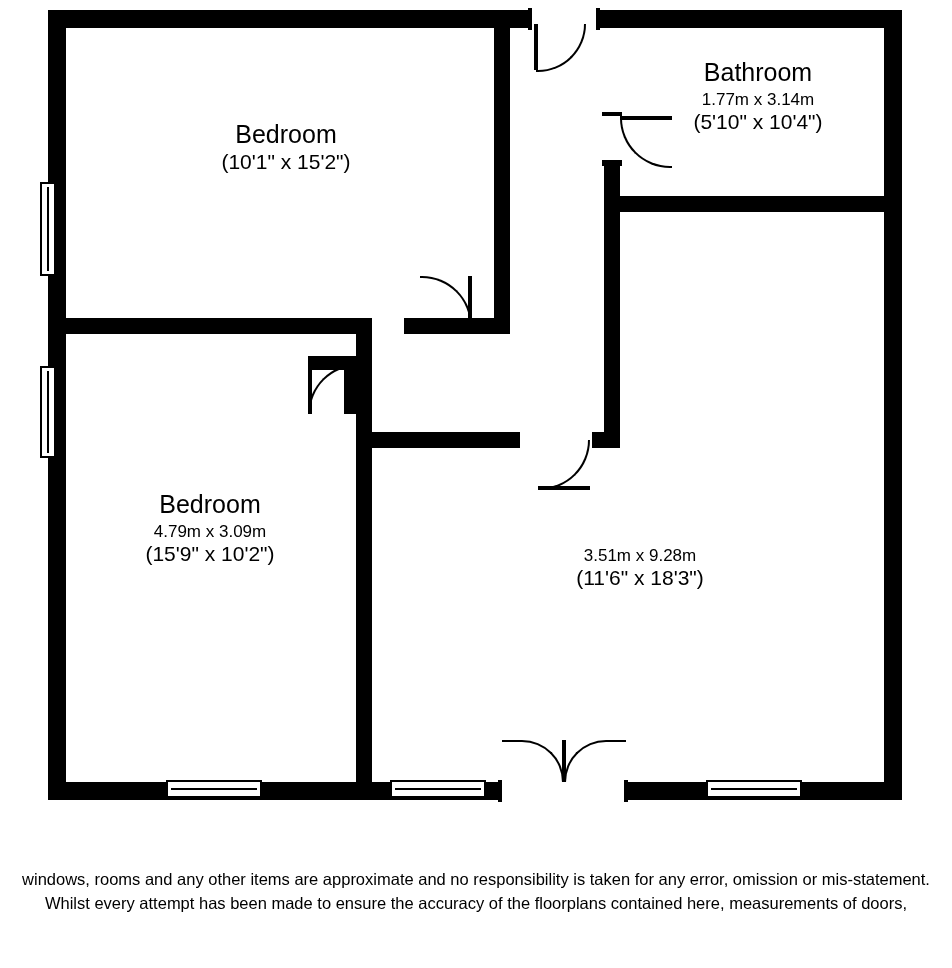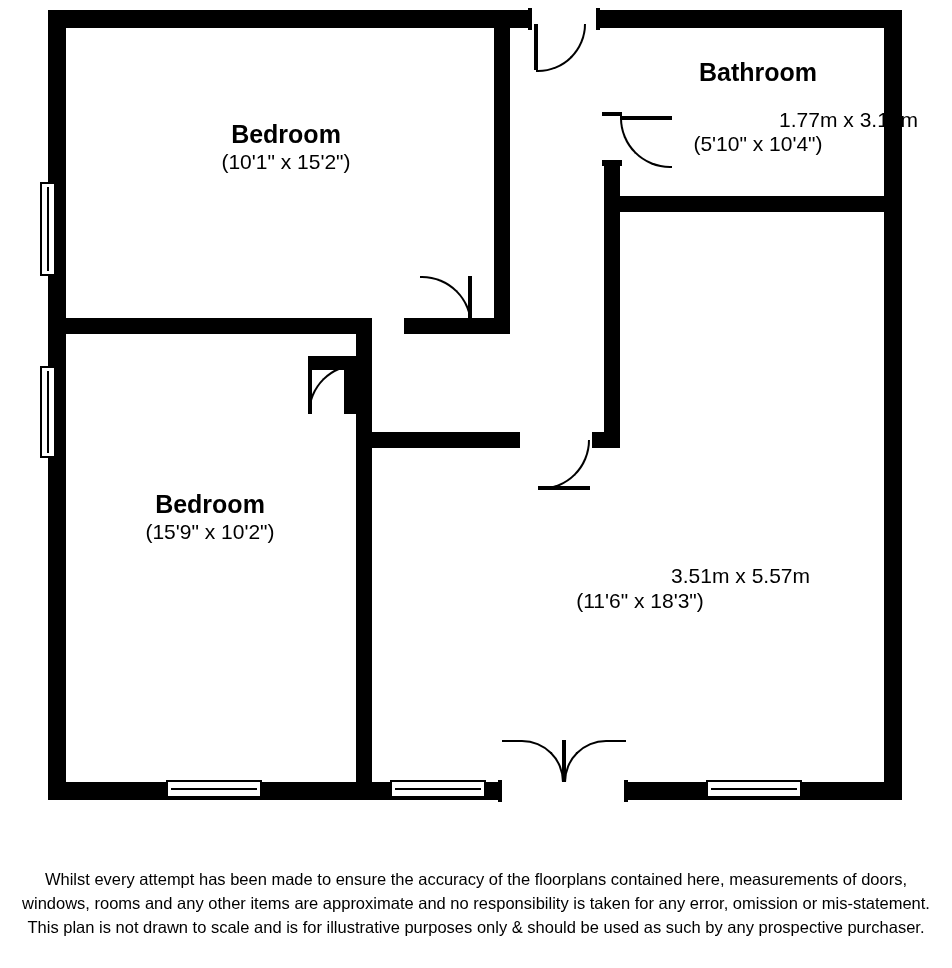--- a/index.html
+++ b/index.html
@@ -66,32 +66,31 @@
   }
 
   .label {
     position: absolute;
     text-align: center;
     line-height: 1.18;
     white-space: nowrap;
   }
   .label .room-name {
     font-size: 25px;
-    font-weight: bold;
+    font-weight: normal;
     display: block;
   }
   .label .room-name.two-line {
     line-height: 1.25;
     white-space: normal;
   }
   .label .dim-m {
-    font-size: 21px;
+    font-size: 17px;
     display: block;
-    margin-top: 20px;
-    text-align: right;
+    margin-top: 2px;
   }
   .label .dim-ft {
     font-size: 21px;
     display: block;
   }
 
   #disclaimer {
     position: absolute;
     left: 0;
     top: 868px;
@@ -175,27 +174,27 @@
   </div>
 
   <div class="label" style="left:598px; top:58px; width:320px;">
     <span class="room-name">Bathroom</span>
     <span class="dim-m">1.77m x 3.14m</span>
     <span class="dim-ft">(5'10" x 10'4")</span>
   </div>
 
   <div class="label" style="left:50px; top:490px; width:320px;">
     <span class="room-name">Bedroom</span>
+    <span class="dim-m">4.79m x 3.09m</span>
     <span class="dim-ft">(15'9" x 10'2")</span>
   </div>
 
   <div class="label" style="left:470px; top:544px; width:340px;">
-    <span class="dim-m">3.51m x 5.57m</span>
+    <span class="dim-m">3.51m x 9.28m</span>
     <span class="dim-ft">(11'6" x 18'3")</span>
   </div>
 
 </div>
 
 <div id="disclaimer">
+  <div>windows, rooms and any other items are approximate and no responsibility is taken for any error, omission or mis-statement.</div>
   <div>Whilst every attempt has been made to ensure the accuracy of the floorplans contained here, measurements of doors,</div>
-  <div>windows, rooms and any other items are approximate and no responsibility is taken for any error, omission or mis-statement.</div>
-  <div>This plan is not drawn to scale and is for illustrative purposes only &amp; should be used as such by any prospective purchaser.</div>
 </div>
 
 </body></html>

